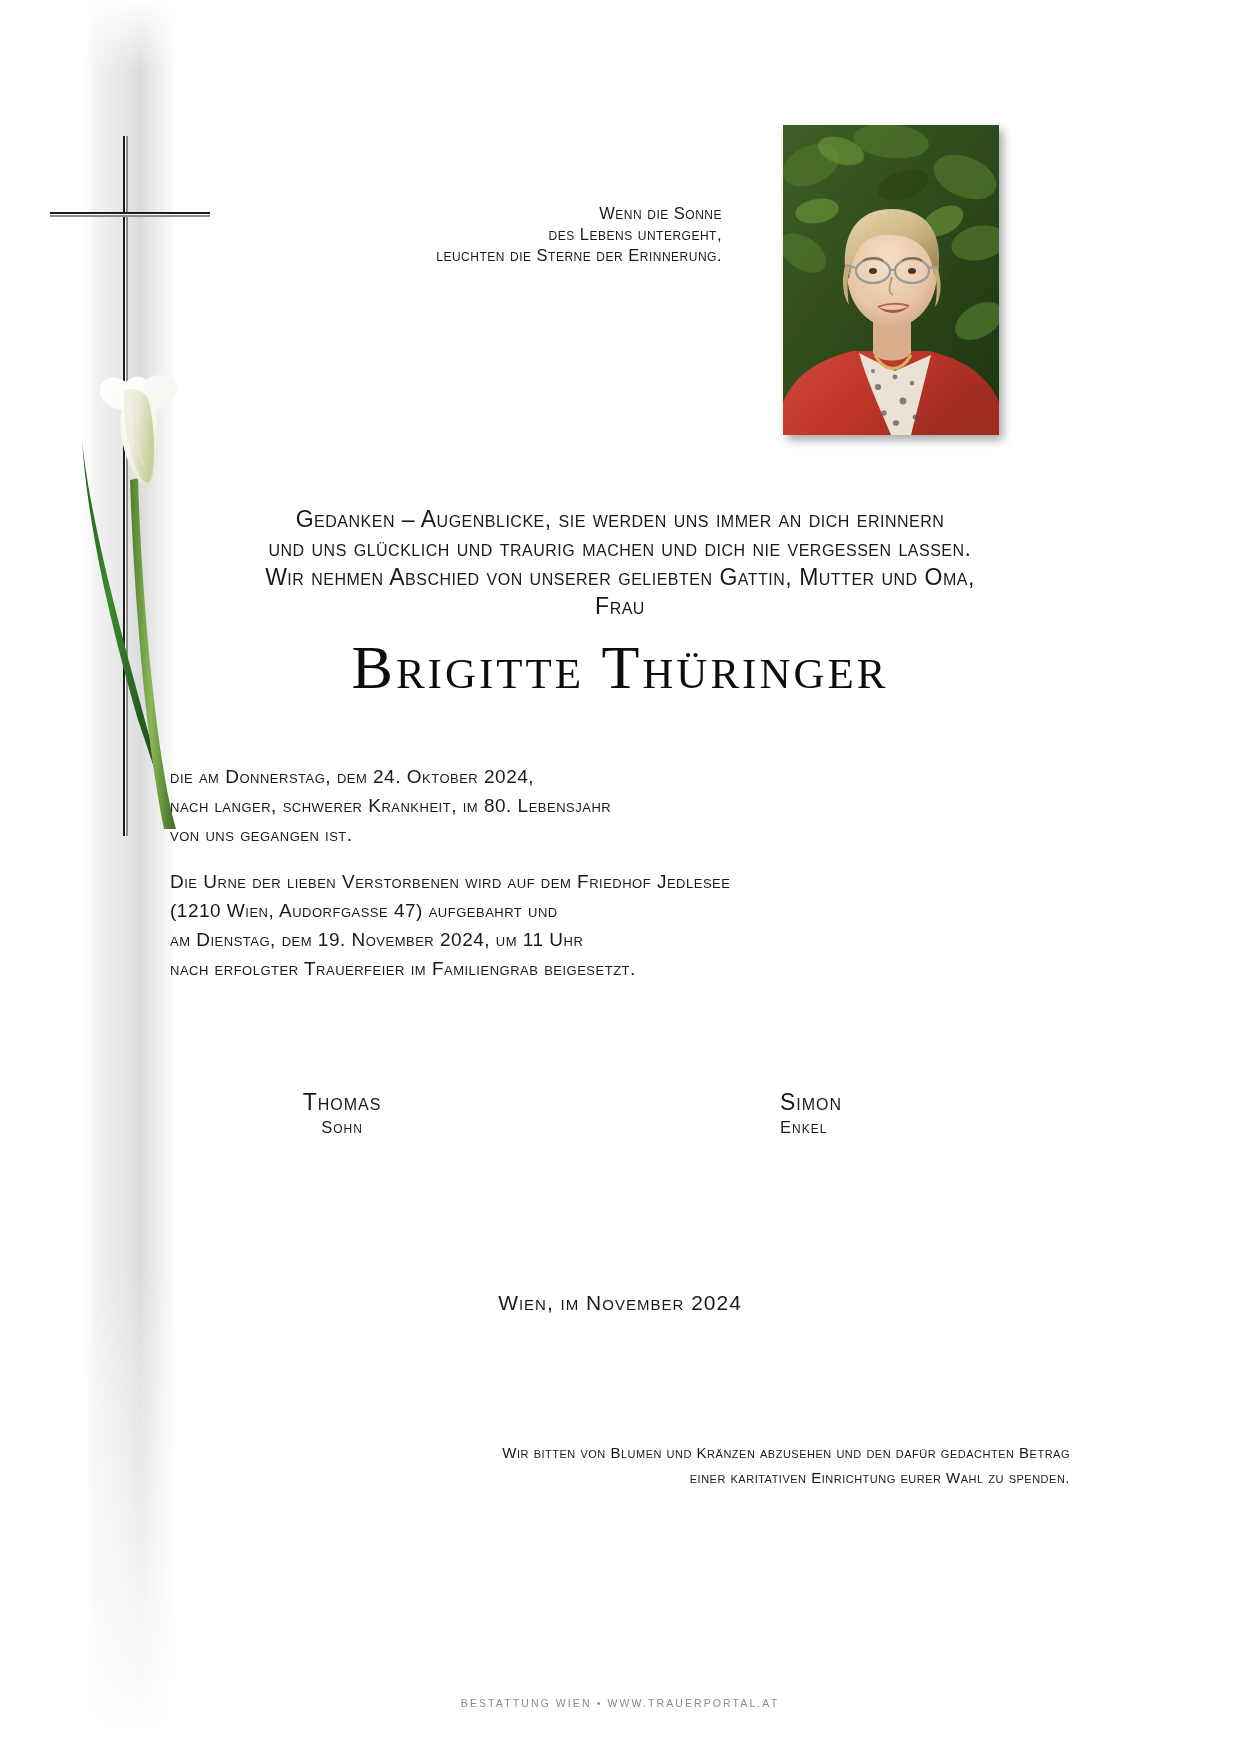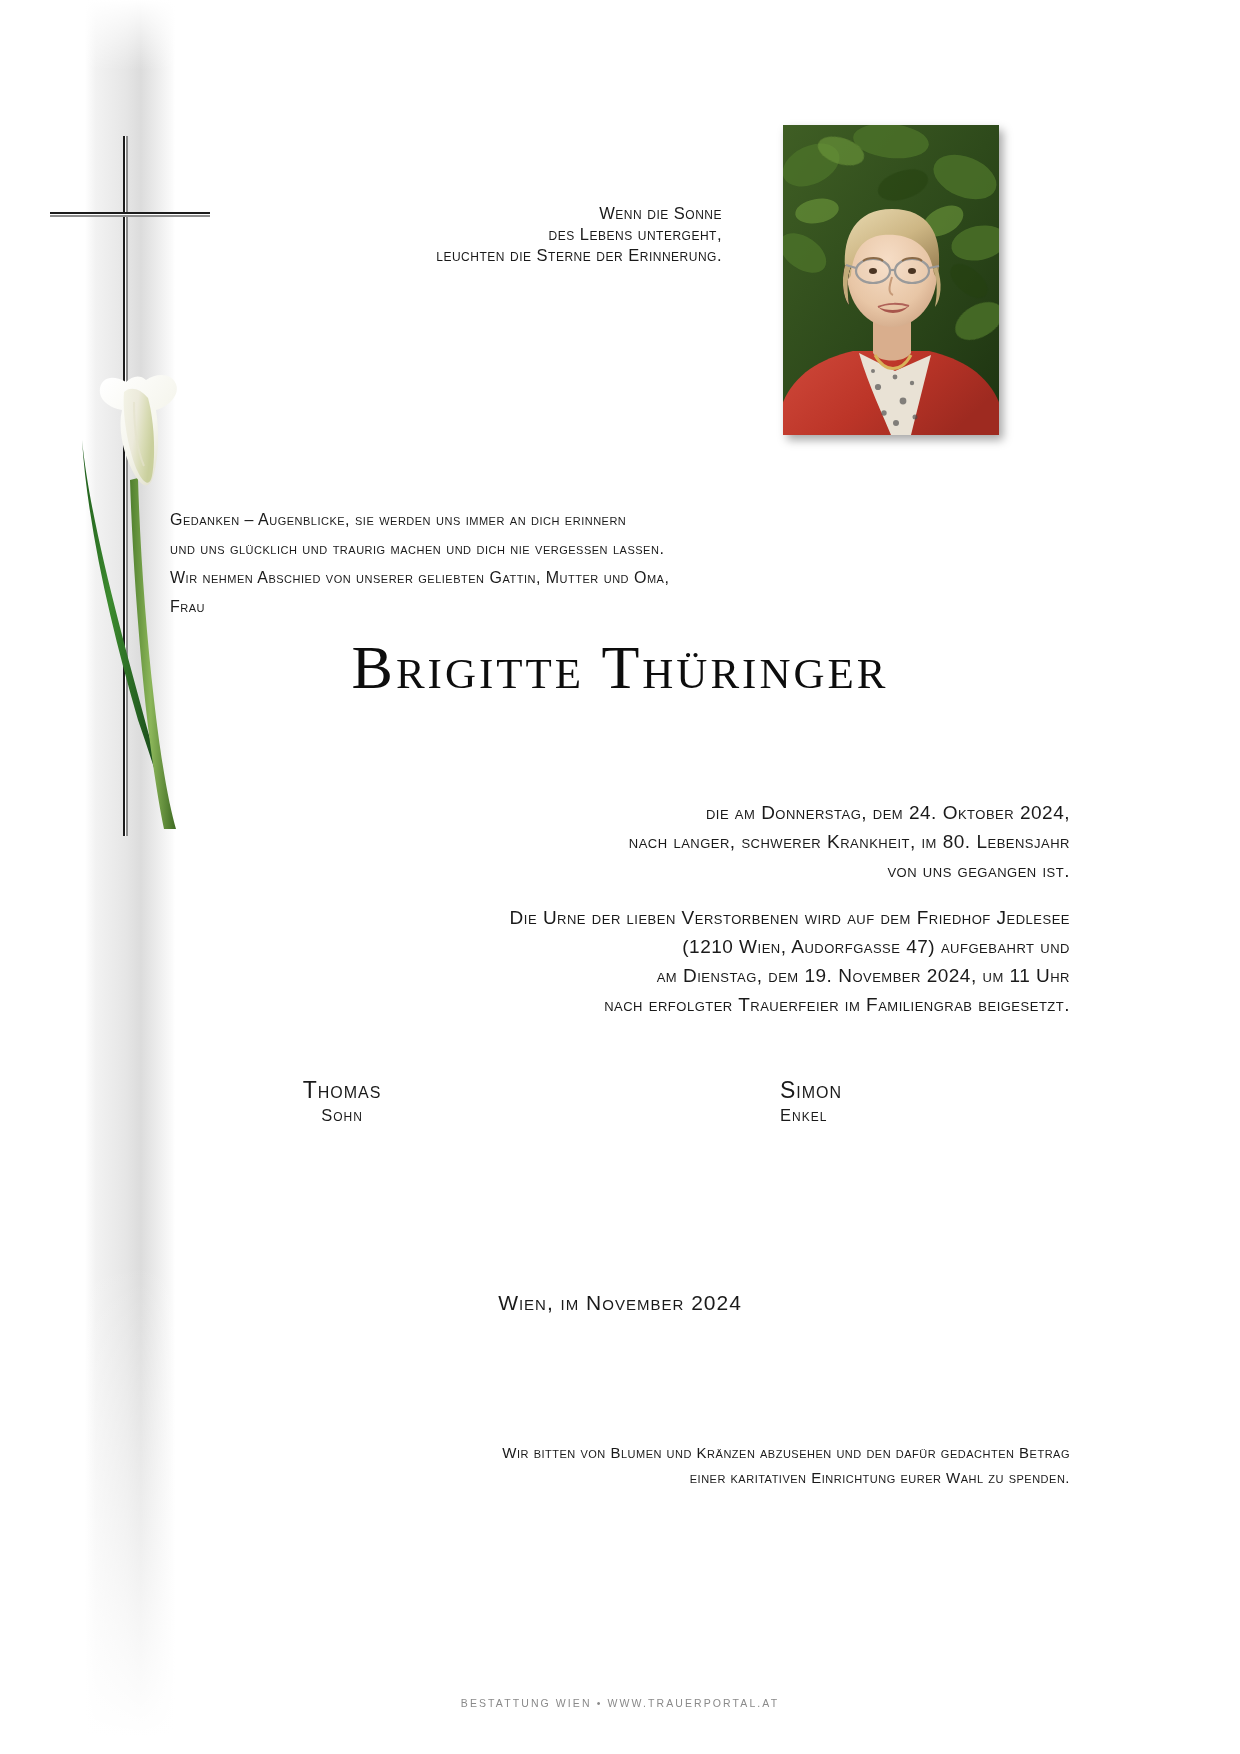--- a/index.html
+++ b/index.html
@@ -97,21 +97,22 @@
     line-height: 21px;
     text-align: right;
   }
   .quote div { white-space: nowrap; }
 
   .intro {
     position: absolute;
     left: 170px;
     top: 505px;
     width: 900px;
-    font-size: 16px;
+    text-align: center;
+    font-size: 23px;
     line-height: 29px;
   }
 
   .name {
     position: absolute;
     left: 170px;
     top: 632px;
     width: 900px;
     text-align: center;
     font-family: "Liberation Serif", serif;
@@ -120,37 +121,36 @@
     letter-spacing: 3px;
     font-weight: 400;
     color: #0d0d0d;
   }
 
   .details {
     position: absolute;
     left: 170px;
     top: 762px;
     width: 900px;
-    text-align: right;
+    text-align: left;
     font-size: 19px;
     line-height: 29px;
-    margin-top: 36px;
   }
   .details .gap { height: 18px; }
 
   .family {
     position: absolute;
     left: 170px;
     top: 1060px;
     width: 900px;
   }
   .fam-row { position: relative; width: 100%; text-align: center; }
   .fam-name { font-size: 23px; font-variant: small-caps; letter-spacing: 1px; line-height: 28px; }
   .fam-rel  { font-size: 16.5px; font-variant: small-caps; letter-spacing: 1px; line-height: 22px; }
-  .fam-three { position: relative; height: 60px; margin-top: 16px; }
+  .fam-three { position: relative; height: 60px; margin-top: 28px; }
   .fam-left  { position: absolute; left: 42px;  top: 0; width: 260px; text-align: center; }
   .fam-right { position: absolute; right: 30px; top: 0; width: 260px; text-align: left; }
 
   .place-date {
     position: absolute;
     left: 170px;
     top: 1291px;
     width: 900px;
     text-align: center;
     font-size: 21px;

